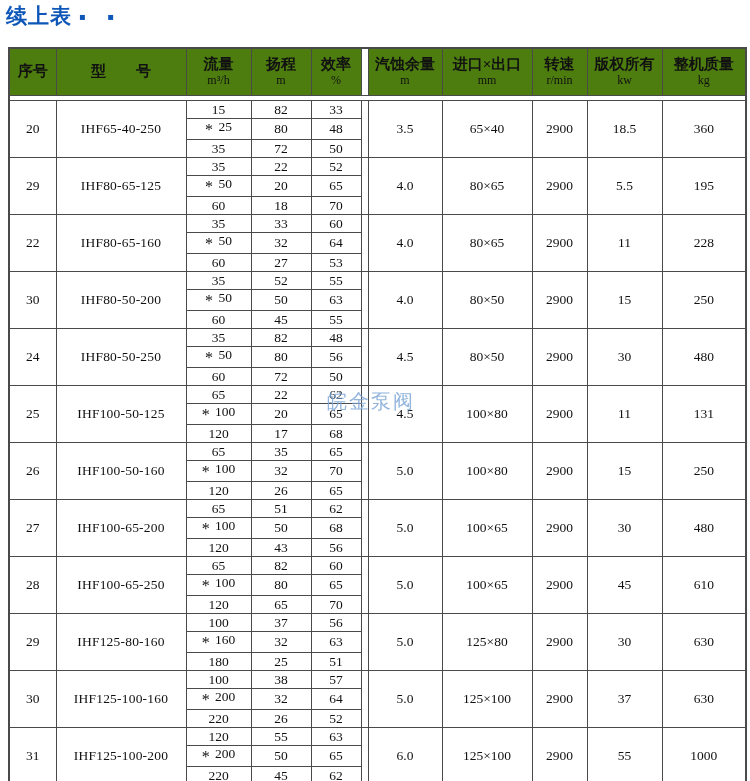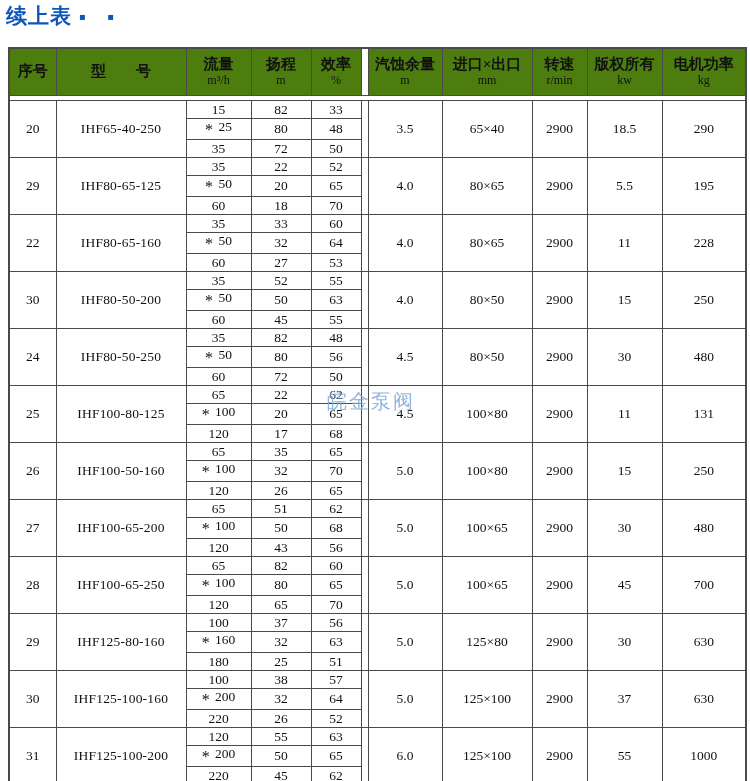--- a/index.html
+++ b/index.html
@@ -96,39 +96,39 @@
           <th><span>序号</span></th>
           <th><span>型　　号</span></th>
           <th><span>流量</span><span class="unit">m³/h</span></th>
           <th><span>扬程</span><span class="unit">m</span></th>
           <th><span>效率</span><span class="unit">%</span></th>
           <th class="gap-col"></th>
           <th><span>汽蚀余量</span><span class="unit">m</span></th>
           <th><span>进口×出口</span><span class="unit">mm</span></th>
           <th><span>转速</span><span class="unit">r/min</span></th>
           <th><span>版权所有</span><span class="unit">kw</span></th>
-          <th><span>电机功率</span><span class="unit">kg</span></th>
+          <th><span>整机质量</span><span class="unit">kg</span></th>
         </tr>
     </thead>
     <tbody>
         <tr class="spacer">
           <td colspan="11"></td>
         </tr>
         <tr>
           <td rowspan="3" class="c-no">20</td>
           <td rowspan="3" class="c-model">IHF65-40-250</td>
           <td class="c-flow">15</td>
           <td class="c-head">82</td>
           <td class="c-eff">33</td>
           <td rowspan="3" class="c-gap"></td>
           <td rowspan="3">3.5</td>
           <td rowspan="3">65×40</td>
           <td rowspan="3">2900</td>
           <td rowspan="3">18.5</td>
-          <td rowspan="3">290</td>
+          <td rowspan="3">360</td>
         </tr>
         <tr>
           <td class="c-flow"><span class="star">*</span> 25</td>
           <td class="c-head">80</td>
           <td class="c-eff">48</td>
         </tr>
         <tr>
           <td class="c-flow">35</td>
           <td class="c-head">72</td>
           <td class="c-eff">50</td>
@@ -220,21 +220,21 @@
           <td class="c-head">80</td>
           <td class="c-eff">56</td>
         </tr>
         <tr>
           <td class="c-flow">60</td>
           <td class="c-head">72</td>
           <td class="c-eff">50</td>
         </tr>
         <tr>
           <td rowspan="3" class="c-no">25</td>
-          <td rowspan="3" class="c-model">IHF100-80-125</td>
+          <td rowspan="3" class="c-model">IHF100-50-125</td>
           <td class="c-flow">65</td>
           <td class="c-head">22</td>
           <td class="c-eff">62</td>
           <td rowspan="3" class="c-gap"></td>
           <td rowspan="3">4.5</td>
           <td rowspan="3">100×80</td>
           <td rowspan="3">2900</td>
           <td rowspan="3">11</td>
           <td rowspan="3">131</td>
         </tr>
@@ -298,21 +298,21 @@
           <td rowspan="3" class="c-no">28</td>
           <td rowspan="3" class="c-model">IHF100-65-250</td>
           <td class="c-flow">65</td>
           <td class="c-head">82</td>
           <td class="c-eff">60</td>
           <td rowspan="3" class="c-gap"></td>
           <td rowspan="3">5.0</td>
           <td rowspan="3">100×65</td>
           <td rowspan="3">2900</td>
           <td rowspan="3">45</td>
-          <td rowspan="3">700</td>
+          <td rowspan="3">610</td>
         </tr>
         <tr>
           <td class="c-flow"><span class="star">*</span> 100</td>
           <td class="c-head">80</td>
           <td class="c-eff">65</td>
         </tr>
         <tr>
           <td class="c-flow">120</td>
           <td class="c-head">65</td>
           <td class="c-eff">70</td>

